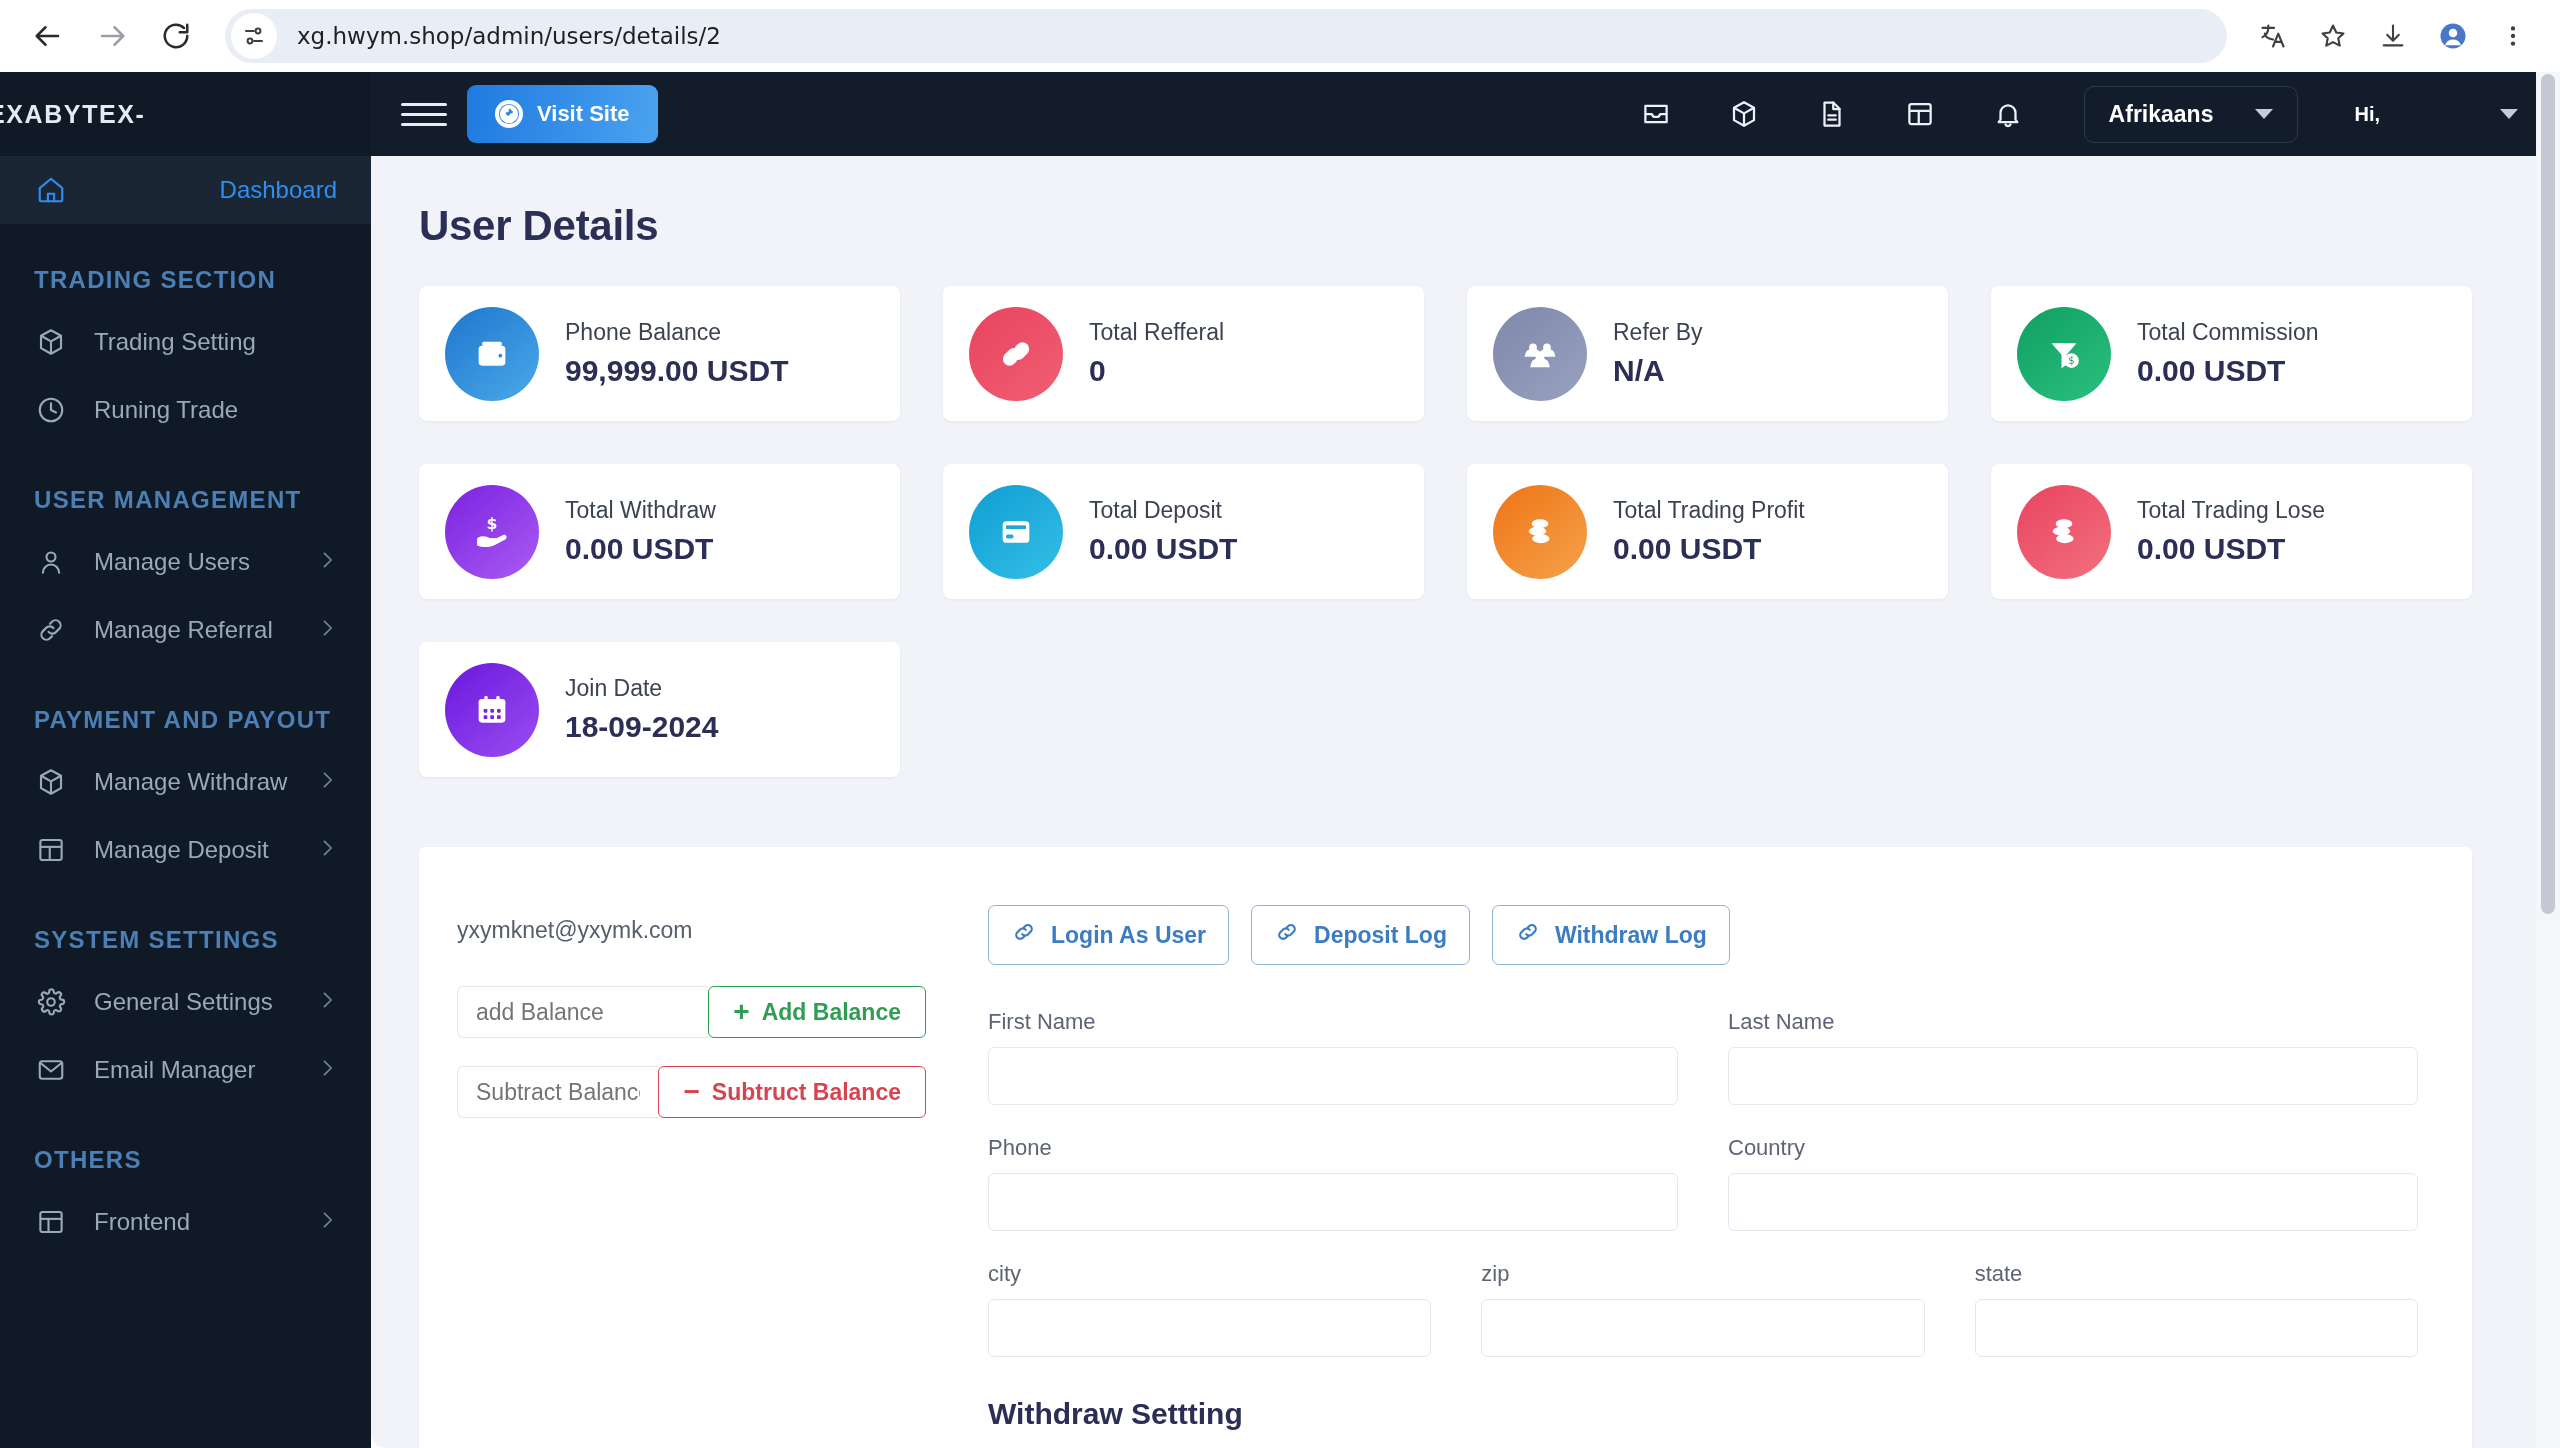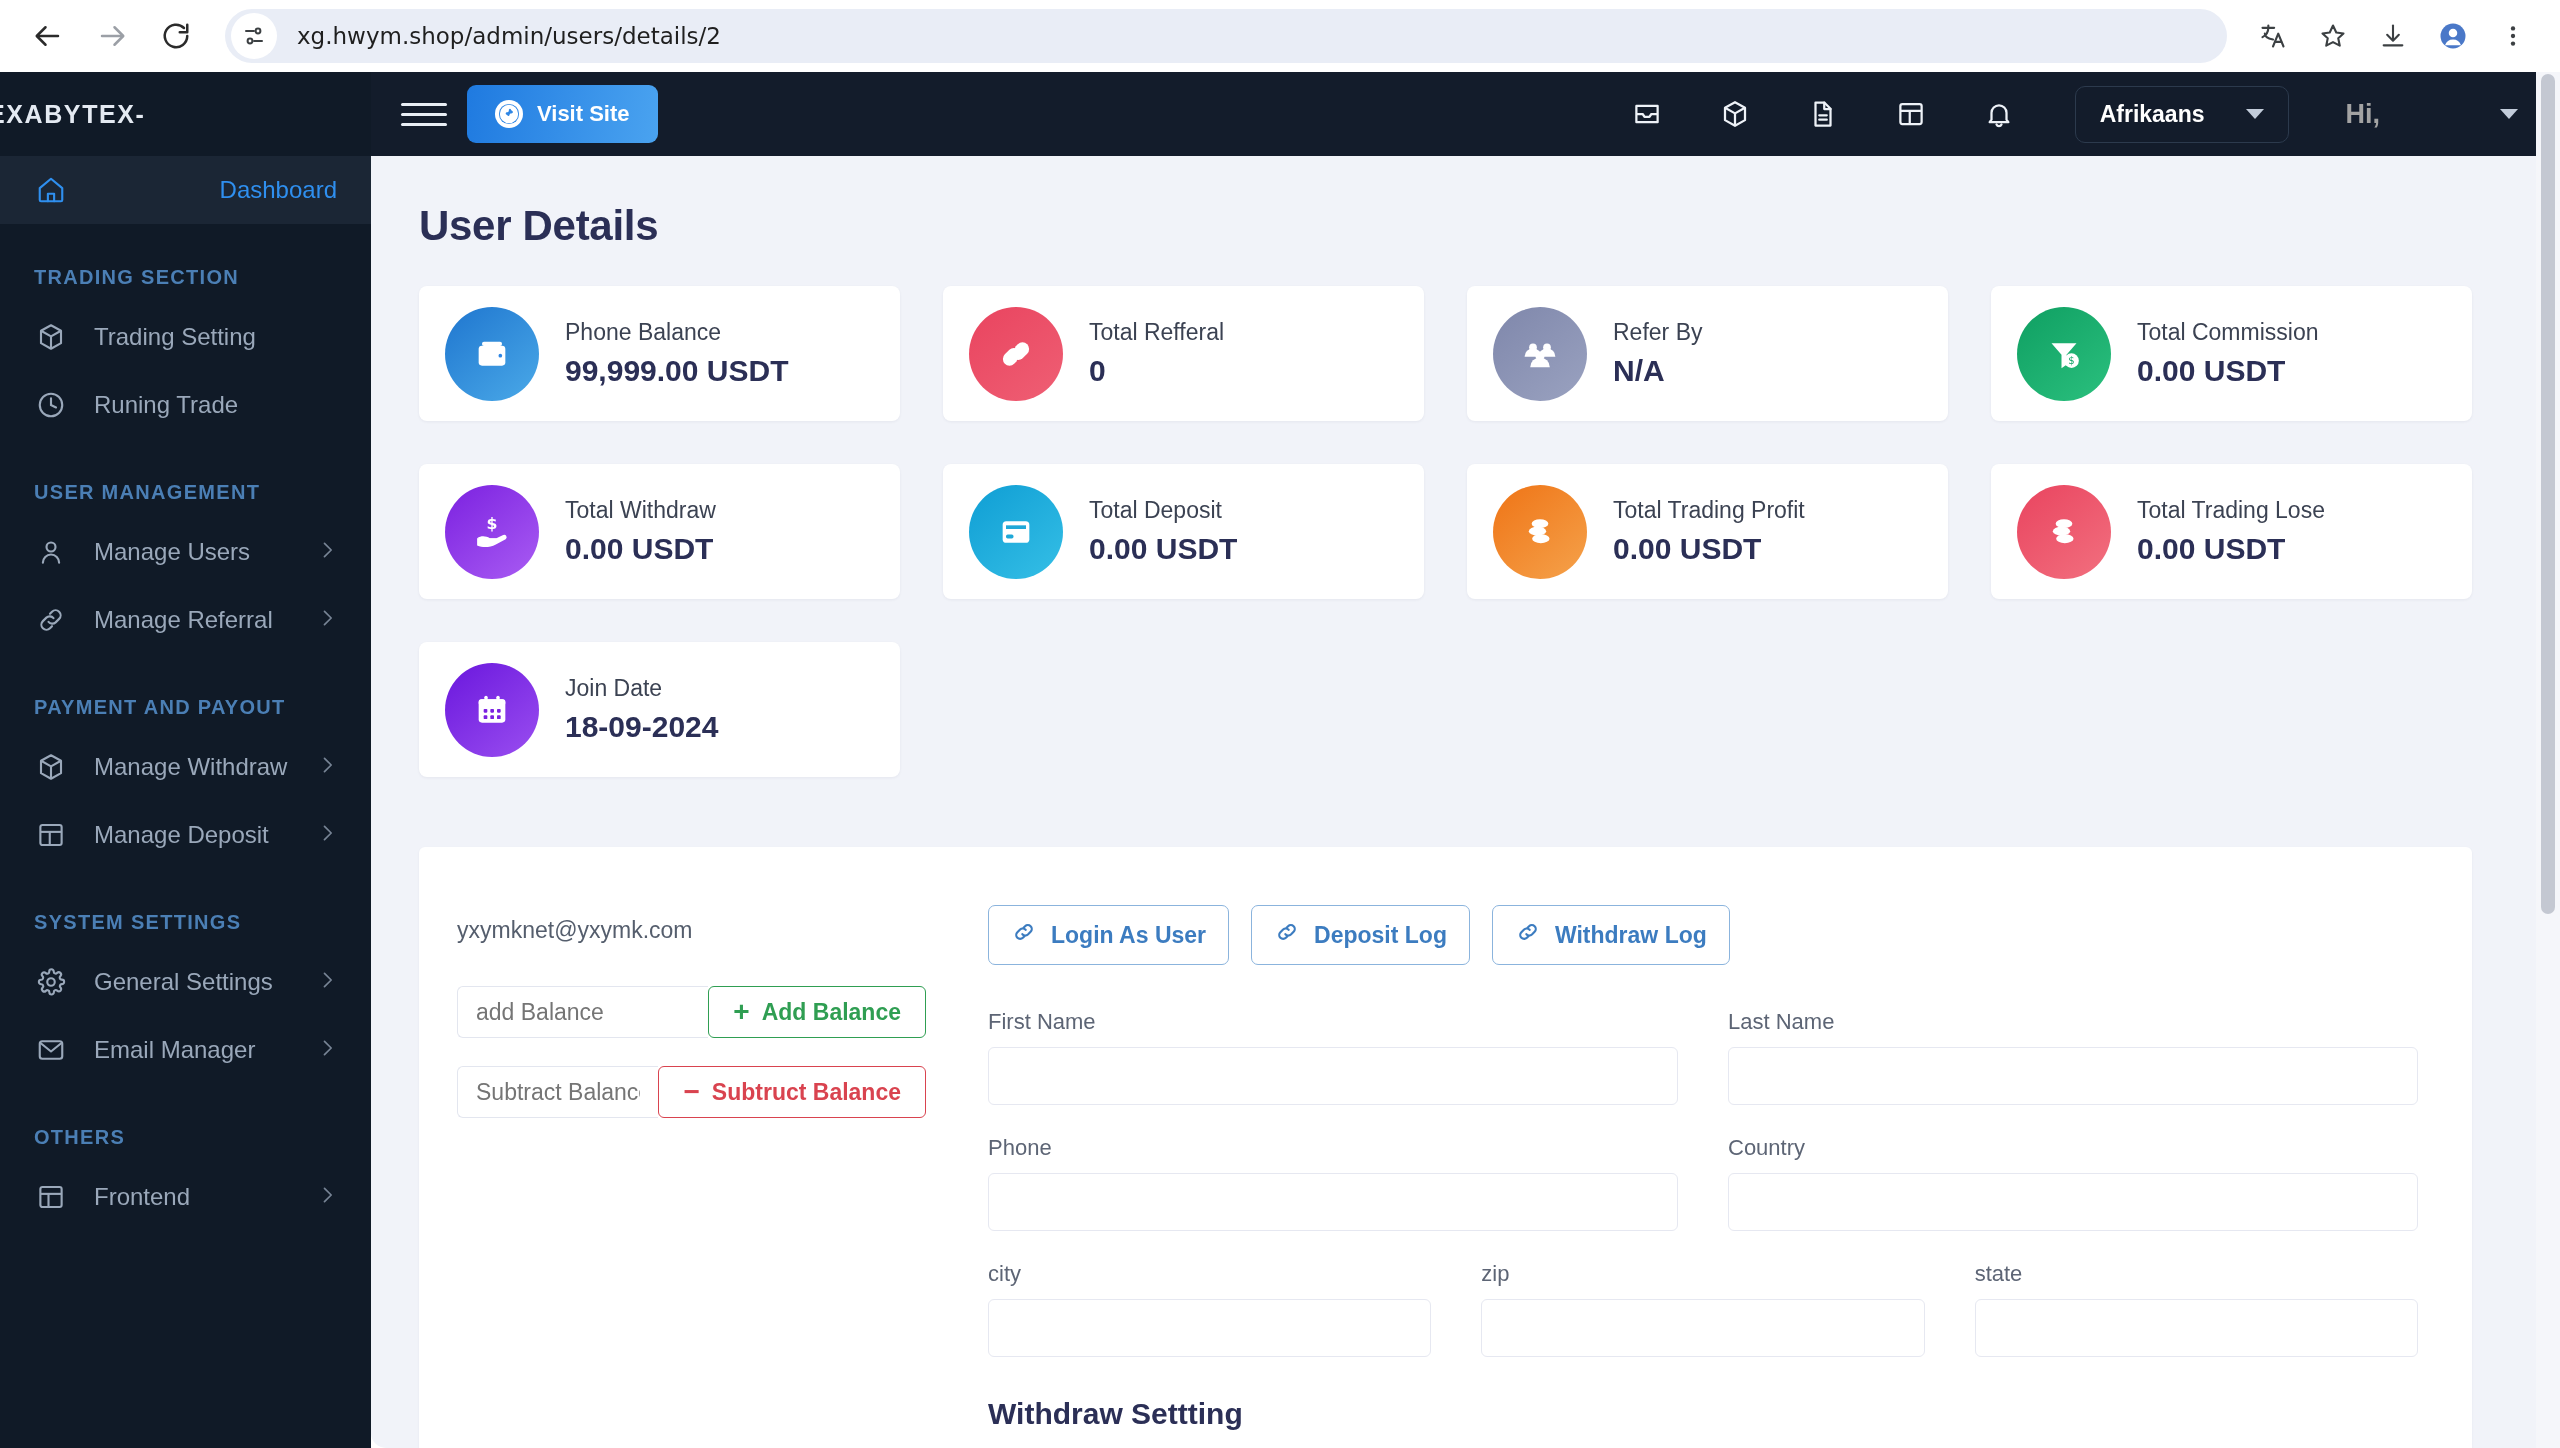--- a/index.html
+++ b/index.html
@@ -111,21 +111,21 @@
   .nav-ico {
     width: 34px; height: 34px;
     flex: 0 0 34px;
     display: flex; align-items: center; justify-content: center;
   }
   .nav-ico svg { stroke: #9aa8ba; fill: none; stroke-width: 1.7; }
   .nav-label { flex: 1; }
   .nav-chev { margin-left: auto; opacity: .75; }
   .nav-chev svg { stroke: #9aa8ba; fill: none; stroke-width: 2; }
   .nav-section {
-    font-size: 20px;
+    font-size: 24px;
     font-weight: bold;
     letter-spacing: 1.3px;
     color: #4b7fb5;
     padding: 0 34px;
     margin-top: 42px;
     margin-bottom: 14px;
     white-space: nowrap;
   }
 
   
@@ -184,21 +184,21 @@
     border-radius: 10px;
     padding: 14px 24px;
     margin-left: 22px;
     color: #ffffff;
     font-size: 23px;
     font-weight: bold;
     white-space: nowrap;
   }
   .caret { width: 0; height: 0; border-left: 9px solid transparent; border-right: 9px solid transparent; border-top: 10px solid #c2ccda; }
   .hi-label {
-    color: #a3a3a3; font-size: 27px; font-weight: bold;
+    color: #ffffff; font-size: 20px; font-weight: bold;
     margin-left: 36px; white-space: nowrap;
   }
   .hi-caret { margin-left: 100px; margin-right: 6px; }
 
   
   .content {
     flex: 1;
     overflow: hidden;
     padding: 0 0 0 0;
     position: relative;

